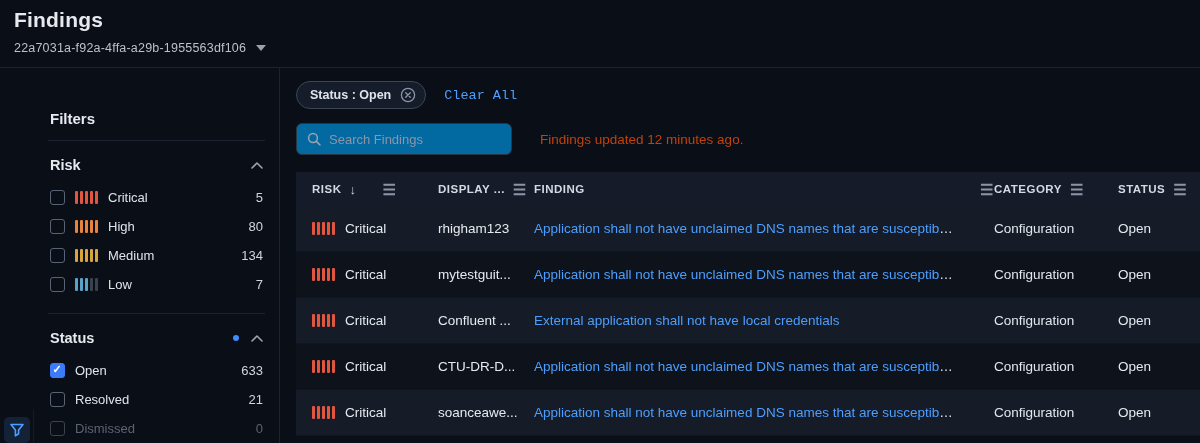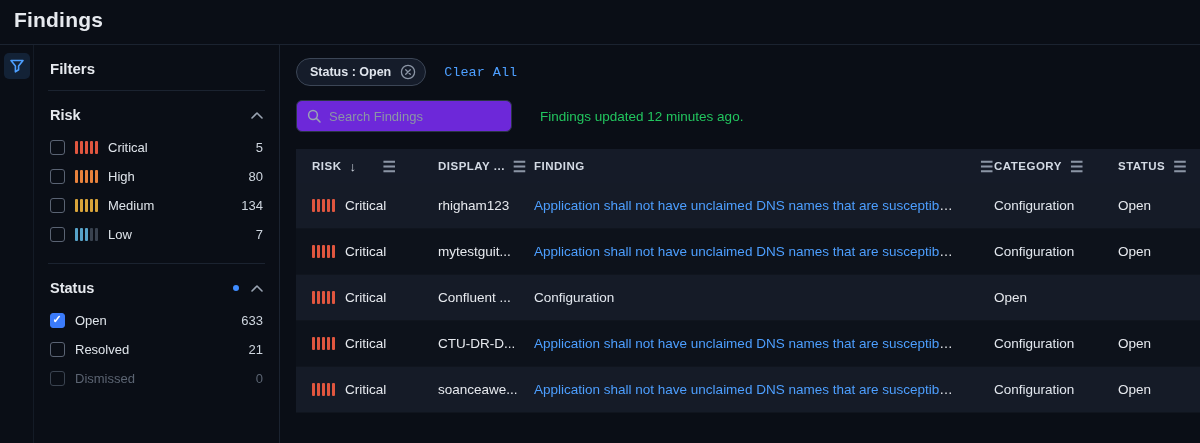--- a/index.html
+++ b/index.html
@@ -15,21 +15,21 @@
   .page-header { padding: 8px 0 0 14px; }
   .page-header h1 { font-size: 21px; font-weight: 700; letter-spacing: .2px; }
   .scope-row { margin-top: 9px; display: flex; align-items: center; gap: 10px; cursor: pointer; }
   .scope-id { font-size: 12.5px; color: #b9c1cc; letter-spacing: .2px; }
   .caret-down { width: 0; height: 0; border-left: 5px solid transparent; border-right: 5px solid transparent; border-top: 6px solid #98a2b0; }
 
   
   .content { flex: 1; min-height: 0; display: flex; margin-top: 12px; border-top: 1px solid #1b2330; }
 
   
-  .filters-panel { width: 280px; flex: 0 0 280px; display: flex; border-right: 1px solid #1b2330; }
+  .filters-panel { width: 280px; flex: 0 0 280px; display: flex; border-right: 1px solid #1b2330; align-items: flex-end; }
   .filter-rail { width: 34px; flex: 0 0 34px; padding-top: 8px; display: flex; justify-content: center; border-right: 1px solid #141b26; }
   .rail-btn { width: 26px; height: 26px; border-radius: 5px; background: rgba(77,159,255,0.14); display: flex; align-items: center; justify-content: center; cursor: pointer; }
   .filters-body { flex: 1; padding: 0 14px; min-width: 0; }
   .filters-title { padding: 15px 0 13px 2px; font-size: 15px; font-weight: 700; border-bottom: 1px solid #1b2330; }
   .filter-section { padding-top: 14px; }
   .filter-section + .filter-section { border-top: 1px solid #1b2330; margin-top: 14px; }
   .section-header { display: flex; align-items: center; padding: 2px 2px 10px 2px; cursor: pointer; }
   .section-title { font-size: 14.5px; font-weight: 700; }
   .section-spacer { flex: 1; }
   .active-dot { width: 6px; height: 6px; border-radius: 50%; background: #3f8cff; margin-right: 12px; }
@@ -54,24 +54,24 @@
   .bars.info i:nth-child(3), .bars.info i:nth-child(4), .bars.info i:nth-child(5) { background: #4a5261; }
 
   
   .main { flex: 1; min-width: 0; padding: 12px 0 0 16px; display: flex; flex-direction: column; }
 
   .chips-row { display: flex; align-items: center; gap: 18px; height: 30px; }
   .chip { display: inline-flex; align-items: center; gap: 9px; border: 1px solid #3c4656; background: #151c2a; border-radius: 15px; padding: 5px 9px 5px 13px; font-size: 12.5px; font-weight: 700; color: #dfe4ec; cursor: pointer; }
   .link { color: #4d9fff; font-size: 13.5px; cursor: pointer; text-decoration: none; font-family: Liberation Mono, monospace; }
 
   .search-row { margin-top: 13px; display: flex; align-items: center; gap: 28px; }
-  .search-box { width: 216px; height: 32px; border: 1px solid #2b3544; border-radius: 6px; background: #6d28d9; display: flex; align-items: center; gap: 8px; padding: 0 10px; }
+  .search-box { width: 216px; height: 32px; border: 1px solid #2b3544; border-radius: 6px; background: #0369a1; display: flex; align-items: center; gap: 8px; padding: 0 10px; }
   .search-box input { flex: 1; min-width: 0; background: transparent; border: none; outline: none; color: #e6e9ee; font-size: 13px; font-family: "Liberation Sans", sans-serif; }
   .search-box input::placeholder { color: #8b95a5; }
-  .updated-text { font-size: 13.5px; color: #22c55e; }
+  .updated-text { font-size: 13.5px; color: #c2410c; }
 
   
   .table { margin-top: 17px; }
   .t-head, .t-row { display: grid; grid-template-columns: 142px 96px 460px 124px 1fr; align-items: center; }
   .t-head { height: 34px; background: #151b28; font-size: 11.5px; font-weight: 700; letter-spacing: .5px; color: #d3dae4; }
   .h-cell { display: flex; align-items: center; gap: 8px; cursor: pointer; }
   .h-cell.first { padding-left: 16px; }
   .h-cell.between { justify-content: space-between; }
   .menu-icon { color: #8b95a5; font-size: 15px; line-height: 1; cursor: pointer; }
   .sort-arrow { color: #cfd6df; font-size: 13px; font-weight: 400; }
@@ -87,20 +87,24 @@
   .c-category { color: #e2e7ee; }
   .c-status { color: #e6e9ee; }
 </style>
 </head>
 <body>
 
 <div class="app">
 
   <header class="page-header">
     <h1>Findings</h1>
+    <div class="scope-row">
+      <span class="scope-id">22a7031a-f92a-4ffa-a29b-1955563df106</span>
+      <span class="caret-down"></span>
+    </div>
   </header>
 
   <div class="content">
 
     <aside class="filters-panel">
       <div class="filter-rail">
         <div class="rail-btn">
           <svg width="14" height="14" viewBox="0 0 14 14">
             <path d="M1 1.5h12L8.6 7v3.8l-3.2 2V7L1 1.5z" fill="none" stroke="#4d9fff" stroke-width="1.6" stroke-linejoin="round"></path>
           </svg>
@@ -290,20 +294,21 @@
             <span class="bars critical">
                 <i></i>
                 <i></i>
                 <i></i>
                 <i></i>
                 <i></i>
               </span>
             <span>Critical</span>
           </div>
           <div class="c-display">Confluent ...</div>
+          <div class="c-finding"><a>External application shall not have local credentials</a></div>
           <div class="c-category">Configuration</div>
           <div class="c-status">Open</div>
         </div>
 
         <div class="t-row">
           <div class="c-risk">
             <span class="bars critical">
                 <i></i>
                 <i></i>
                 <i></i>

